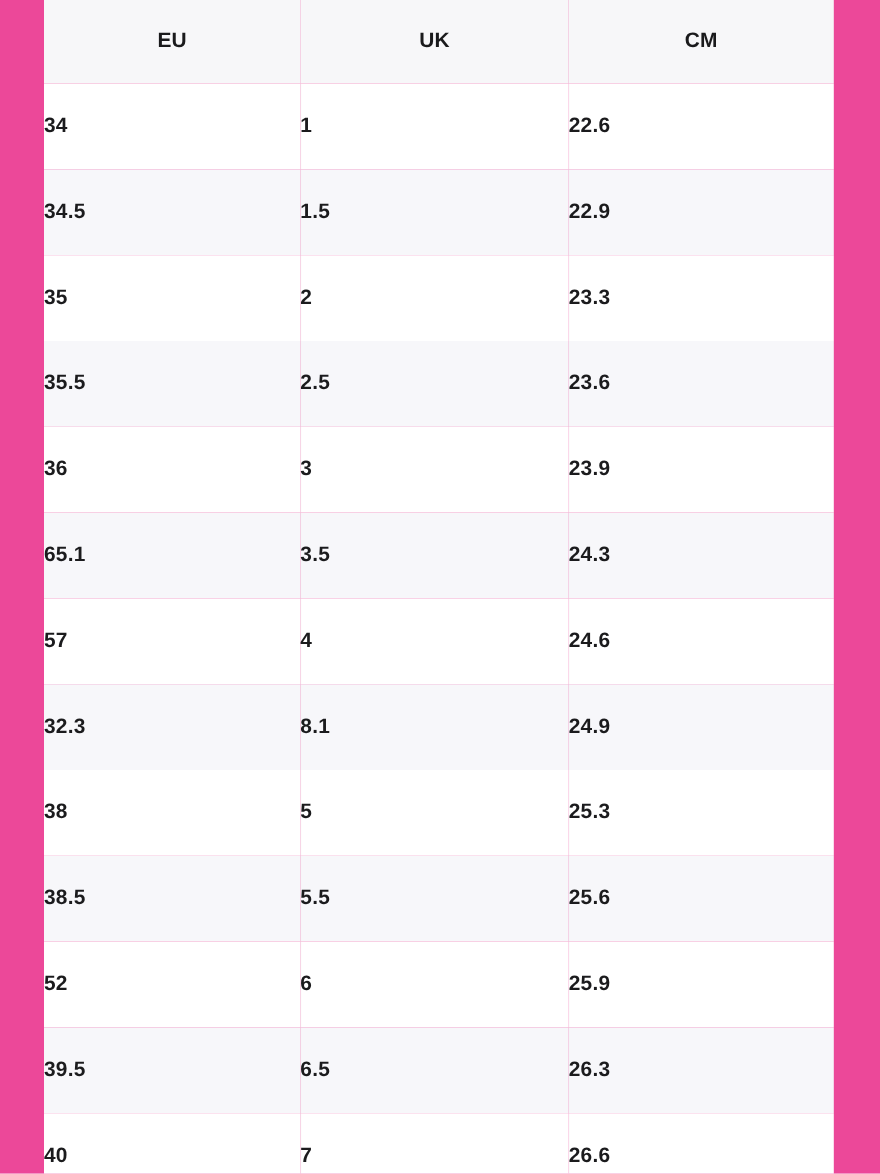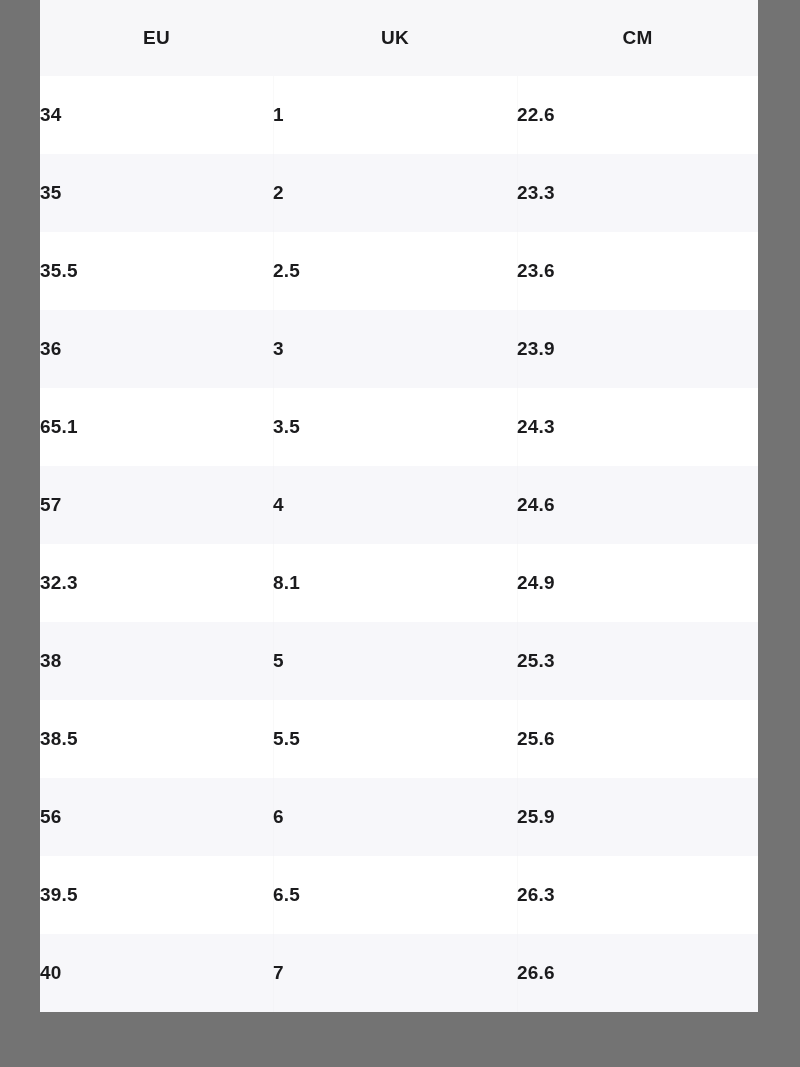--- a/index.html
+++ b/index.html
@@ -12,21 +12,21 @@
     height: 1067px;
     overflow: hidden;
     font-family: "Liberation Sans", "DejaVu Sans", sans-serif;
     -webkit-font-smoothing: antialiased;
   }
 
   .page {
     position: relative;
     width: 800px;
     height: 1067px;
-    background: #737373;
+    background: #ec4899;
     overflow: hidden;
   }
 
   
   .size-table {
     position: absolute;
     left: 40px;
     top: 0px;
     width: 718px;
     border-collapse: collapse;
@@ -94,20 +94,25 @@
         <th>CM</th>
       </tr>
     </thead>
     <tbody>
       <tr>
         <td class="cell-eu">34</td>
         <td class="cell-uk">1</td>
         <td class="cell-cm">22.6</td>
       </tr>
       <tr>
+        <td class="cell-eu">34.5</td>
+        <td class="cell-uk">1.5</td>
+        <td class="cell-cm">22.9</td>
+      </tr>
+      <tr>
         <td class="cell-eu">35</td>
         <td class="cell-uk">2</td>
         <td class="cell-cm">23.3</td>
       </tr>
       <tr>
         <td class="cell-eu">35.5</td>
         <td class="cell-uk">2.5</td>
         <td class="cell-cm">23.6</td>
       </tr>
       <tr>
@@ -134,21 +139,21 @@
         <td class="cell-eu">38</td>
         <td class="cell-uk">5</td>
         <td class="cell-cm">25.3</td>
       </tr>
       <tr>
         <td class="cell-eu">38.5</td>
         <td class="cell-uk">5.5</td>
         <td class="cell-cm">25.6</td>
       </tr>
       <tr>
-        <td class="cell-eu">56</td>
+        <td class="cell-eu">52</td>
         <td class="cell-uk">6</td>
         <td class="cell-cm">25.9</td>
       </tr>
       <tr>
         <td class="cell-eu">39.5</td>
         <td class="cell-uk">6.5</td>
         <td class="cell-cm">26.3</td>
       </tr>
       <tr>
         <td class="cell-eu">40</td>

